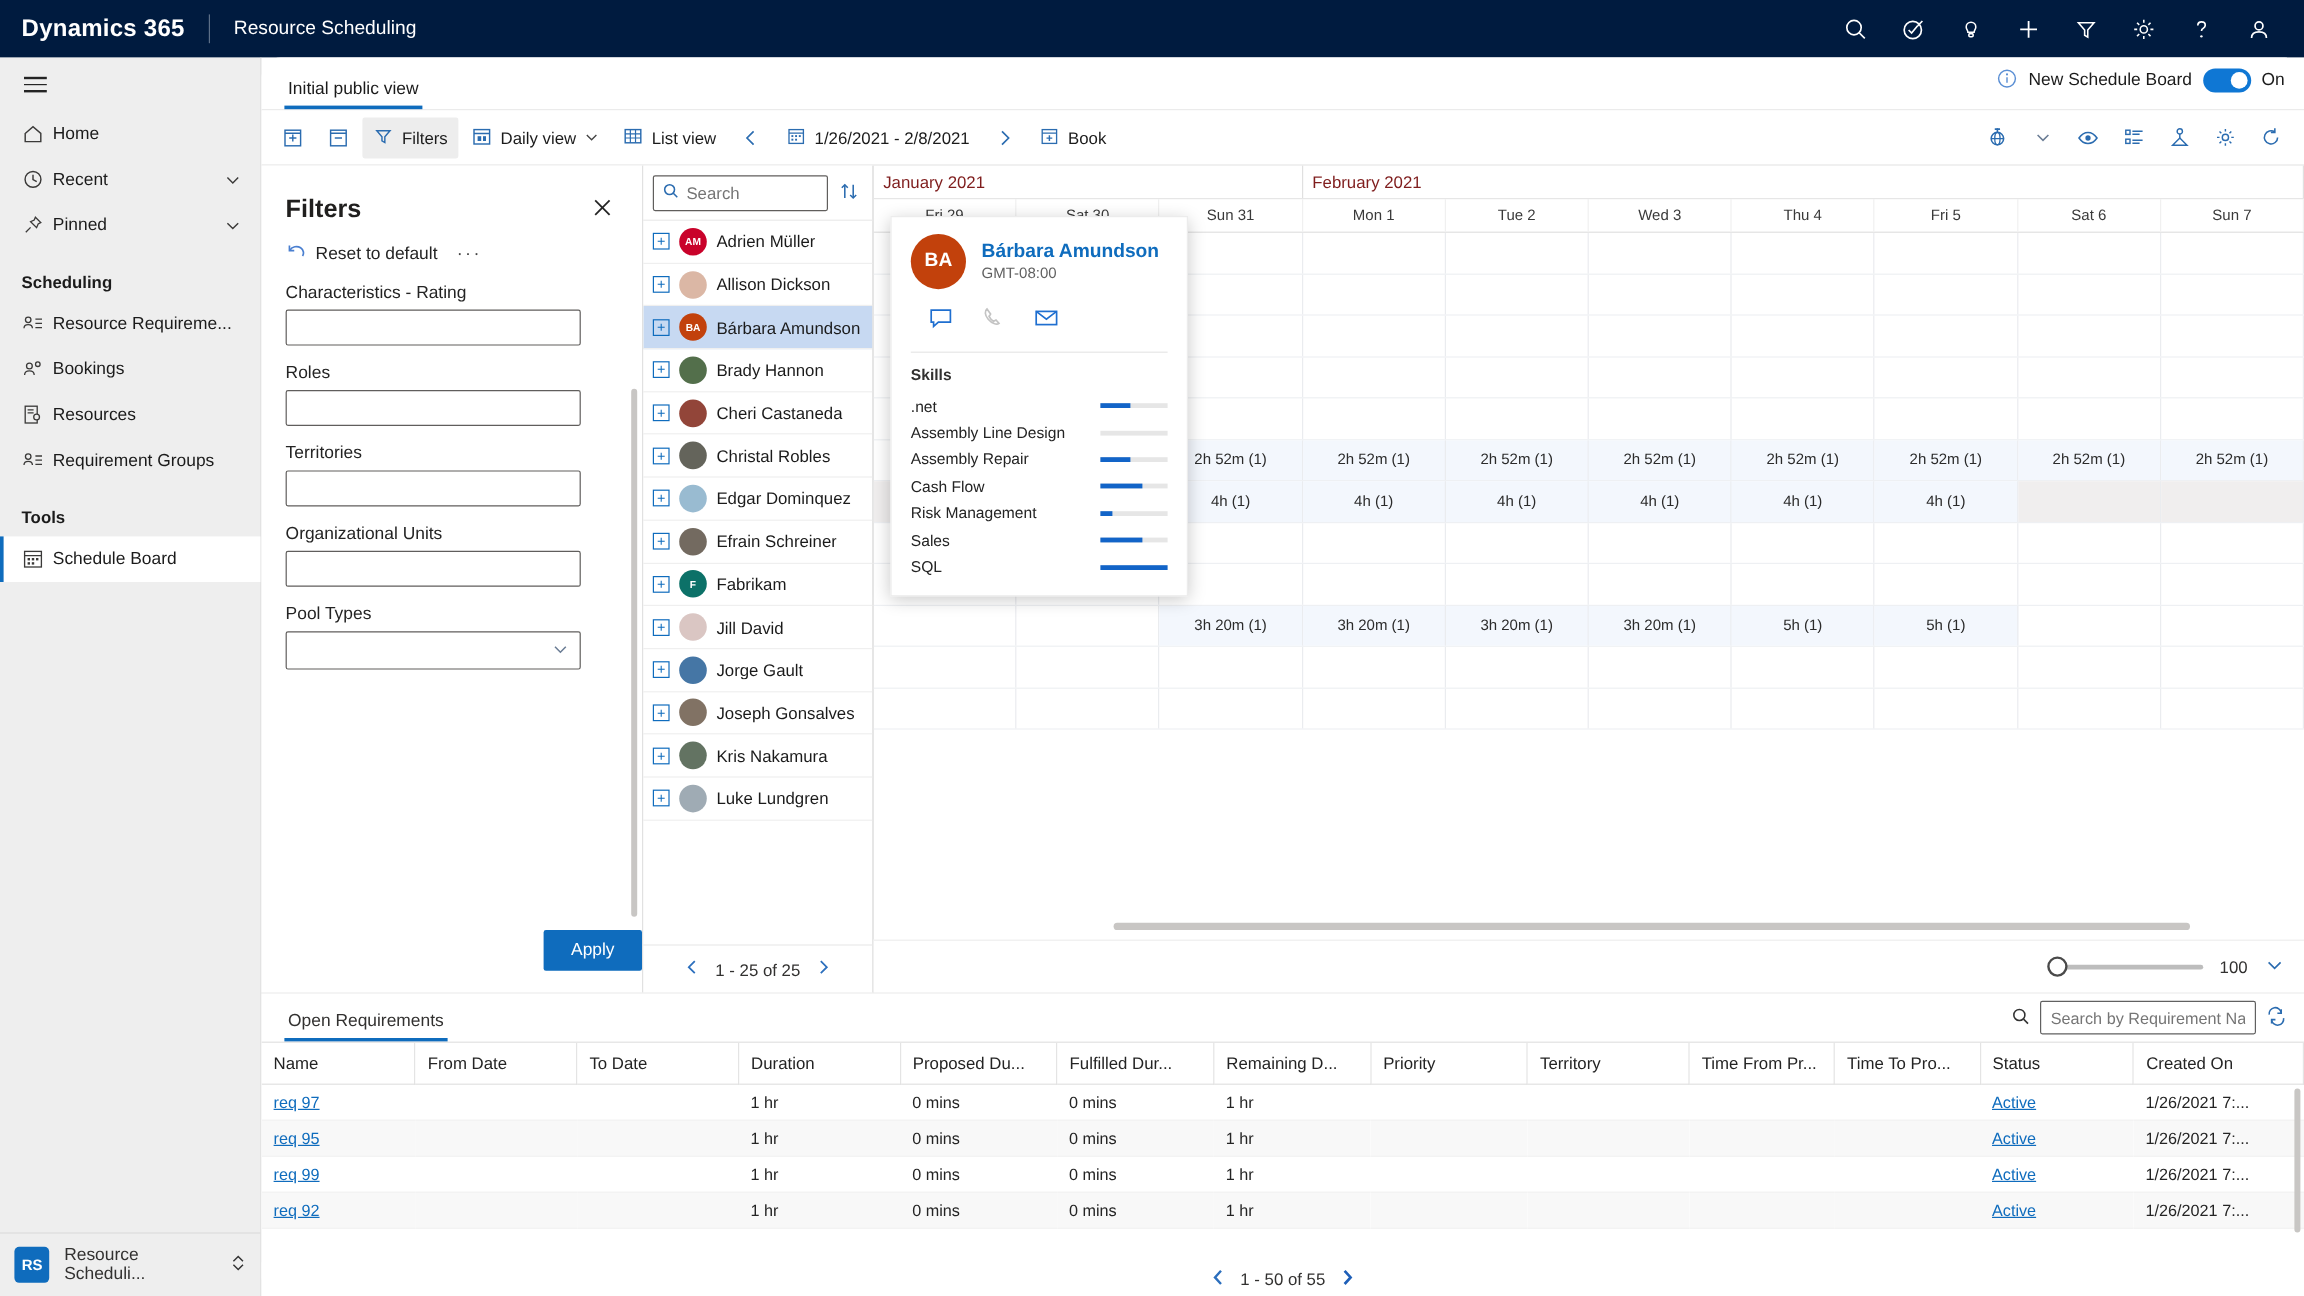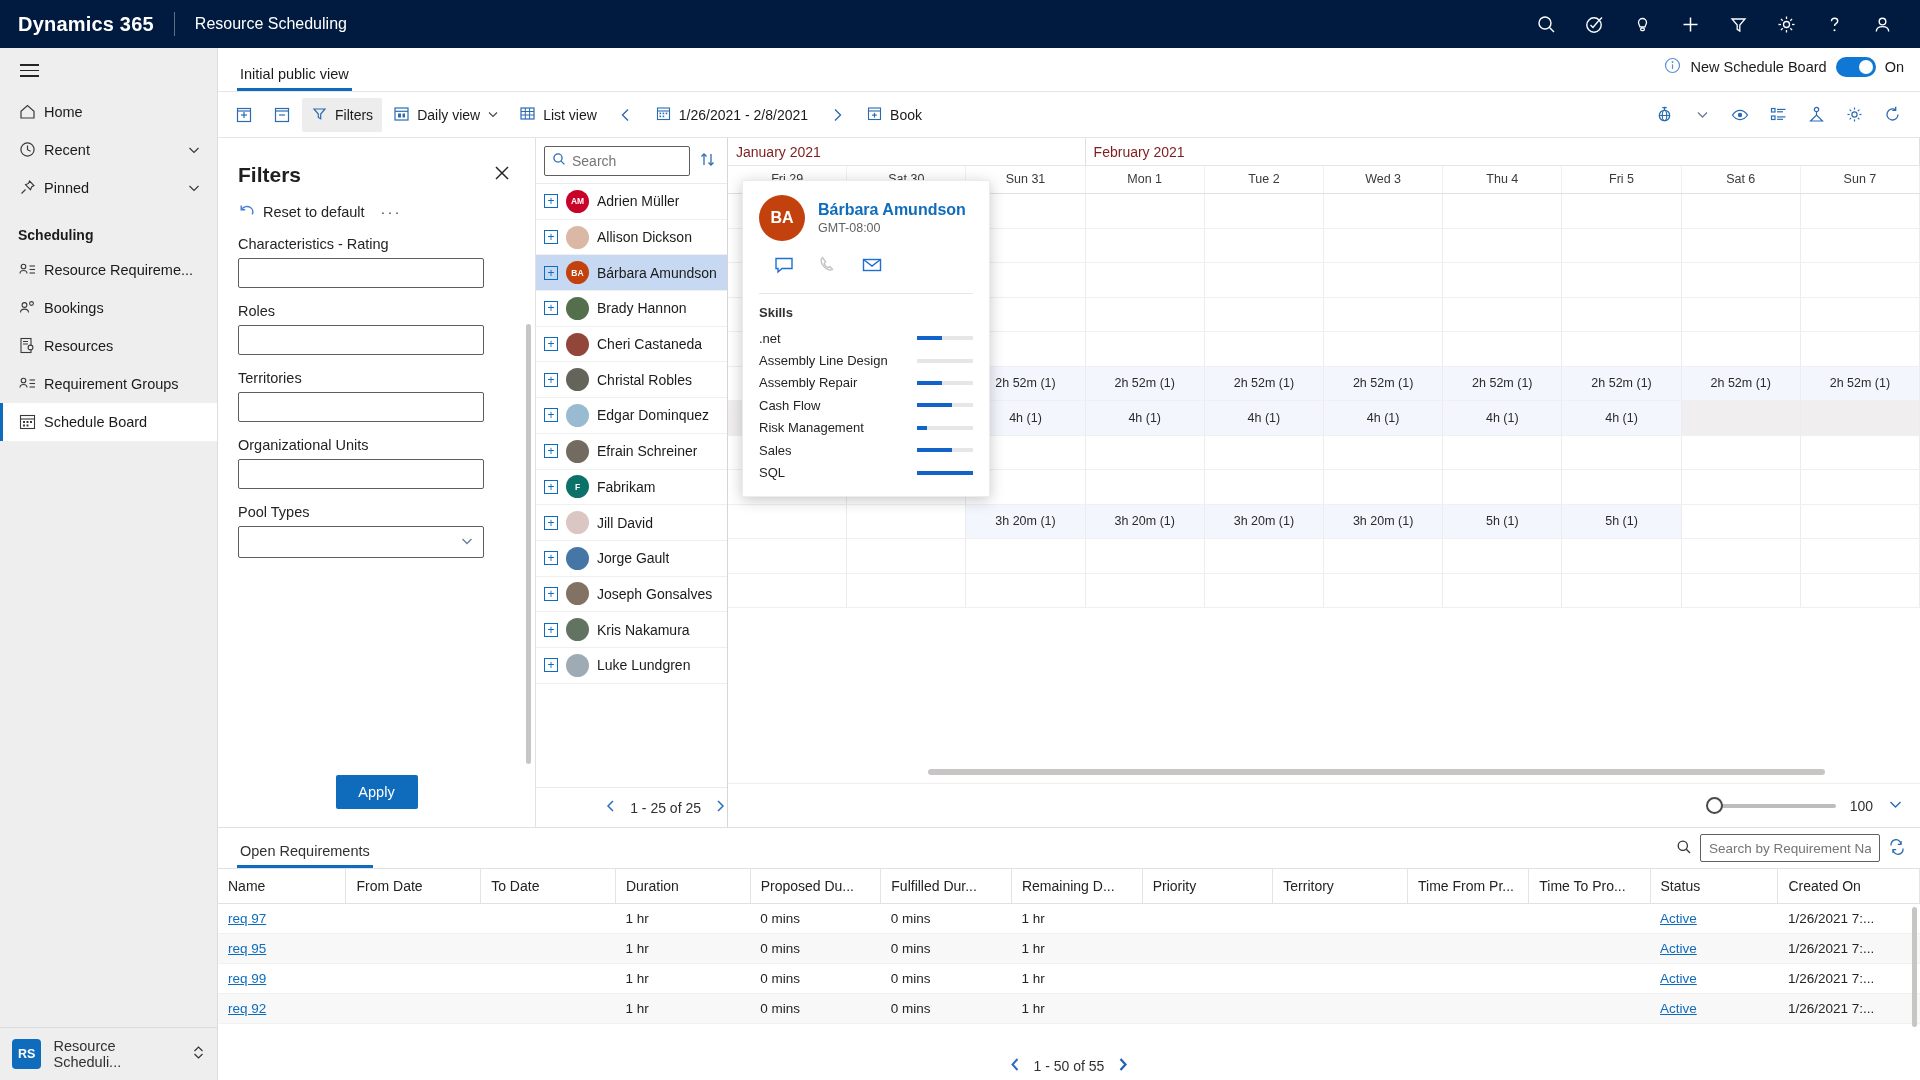--- a/index.html
+++ b/index.html
@@ -137,21 +137,21 @@
   }
   .fselect {
     width: 246px; height: 32px; border: 1px solid #605e5c; background: #fff;
     border-radius: 2px; display: flex; align-items: center; justify-content: flex-end;
     padding-right: 9px; cursor: pointer;
   }
   .fpane-scroll {
     position: absolute; right: 4px; top: 96px; width: 5px; height: 440px;
     background: #c8c6c4; border-radius: 3px;
   }
-  .apply-wrap { padding: 10px 0 18px 0; display: flex; justify-content: center; }
+  .apply-wrap { padding: 10px 0 18px 0; display: flex; justify-content: flex-end; }
   .apply-btn {
     width: 82px; height: 34px; background: #0f6cbd; color: #fff; border: none;
     border-radius: 2px; font-family: inherit; font-size: 14.5px; cursor: pointer;
   }
 
   
   .res-pane {
     width: 192px; flex: 0 0 192px; border-right: 1px solid #d6d6d6;
     display: flex; flex-direction: column; background: #fff;
   }
@@ -180,21 +180,21 @@
     display: flex; align-items: center; justify-content: center;
     font-size: 12px; line-height: 1; flex: 0 0 14px; cursor: pointer;
   }
   .avatar {
     width: 23px; height: 23px; border-radius: 50%; flex: 0 0 23px;
     display: flex; align-items: center; justify-content: center;
     font-size: 8.5px; font-weight: bold; color: #fff; overflow: hidden;
   }
   .res-name { white-space: nowrap; overflow: hidden; }
   .res-pager {
-    height: 40px; flex: 0 0 40px; display: flex; align-items: center; justify-content: flex-end;
+    height: 40px; flex: 0 0 40px; display: flex; align-items: center; justify-content: center;
     gap: 12px; font-size: 14px; border-top: 1px solid #eaeaea;
   }
   .pg-arrow { cursor: pointer; color: #2c6fbd; }
 
   
   .grid-pane { flex: 1; min-width: 0; display: flex; flex-direction: column; position: relative; }
   .grid-months { height: 28px; display: flex; border-bottom: 1px solid #e6e6e6; }
   .grid-month {
     font-size: 14px; padding: 6px 0 0 8px; border-right: 1px solid #e0e0e0;
     color: #7f1d1d;
@@ -477,20 +477,21 @@
               <g stroke="#3b3a39" stroke-width="1.1">
                 <line x1="11.5" y1="6" x2="17" y2="6"></line>
                 <line x1="11.5" y1="9.5" x2="17" y2="9.5"></line>
                 <line x1="11.5" y1="13" x2="17" y2="13"></line>
               </g>
             </svg>
         </span>
         <span class="nlabel">Requirement Groups</span>
       </div>
 
+      <div class="nav-group">Tools</div>
 
       <div class="nav-item active">
         <span class="nico">
           <svg width="19" height="19" viewBox="0 0 19 19">
               <rect x="2.5" y="3.5" width="14" height="13" fill="none" stroke="#3b3a39" stroke-width="1.1"></rect>
               <line x1="2.5" y1="7" x2="16.5" y2="7" stroke="#3b3a39" stroke-width="1.1"></line>
               <g fill="#3b3a39">
                 <rect x="5" y="9" width="2" height="2"></rect>
                 <rect x="8.5" y="9" width="2" height="2"></rect>
                 <rect x="12" y="9" width="2" height="2"></rect>

